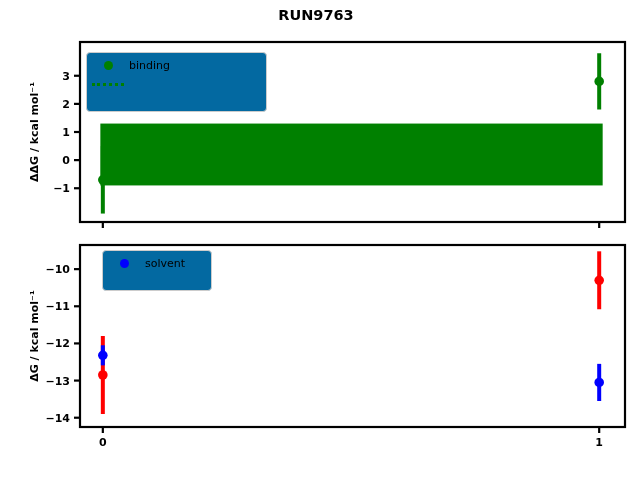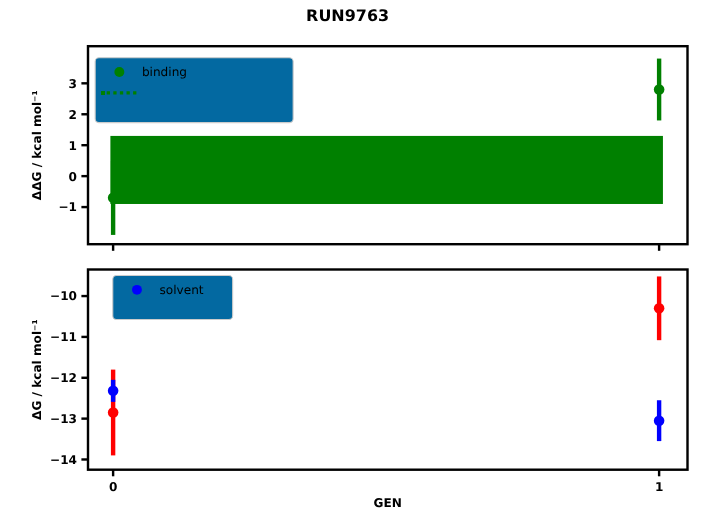--- a/index.html
+++ b/index.html
@@ -76,21 +76,20 @@
       <line x1="74" x2="80" y1="417.7142857142857" y2="417.7142857142857" stroke="#000" stroke-width="2.2"></line>
       <text x="70" y="421.7142857142857" text-anchor="end">−14</text>
       <line x1="102.83242258652095" x2="102.83242258652095" y1="427" y2="433" stroke="#000" stroke-width="2.2"></line>
       <text x="102.83242258652095" y="446" text-anchor="middle">0</text>
       <line x1="599.1894353369763" x2="599.1894353369763" y1="427" y2="433" stroke="#000" stroke-width="2.2"></line>
       <text x="599.1894353369763" y="446" text-anchor="middle">1</text>
     </svg>
 
   <div class="ylabel" style="left:34px; top:132px;">ΔΔG / kcal mol⁻¹</div>
   <div class="ylabel" style="left:34px; top:336px;">ΔG / kcal mol⁻¹</div>
-  <div class="xlabel">GEN</div>
 
   <div class="legend" style="left:86px; top:52px; width:181px;">
     <div class="legend-item">
       <span class="lg-marker-col">
           <span class="lg-dot" id="lm-t0" style="background: rgb(0, 128, 0);"></span>
         </span>
       <span class="lg-label">binding</span>
     </div>
     <div class="legend-item">
       <span class="lg-marker-col">

